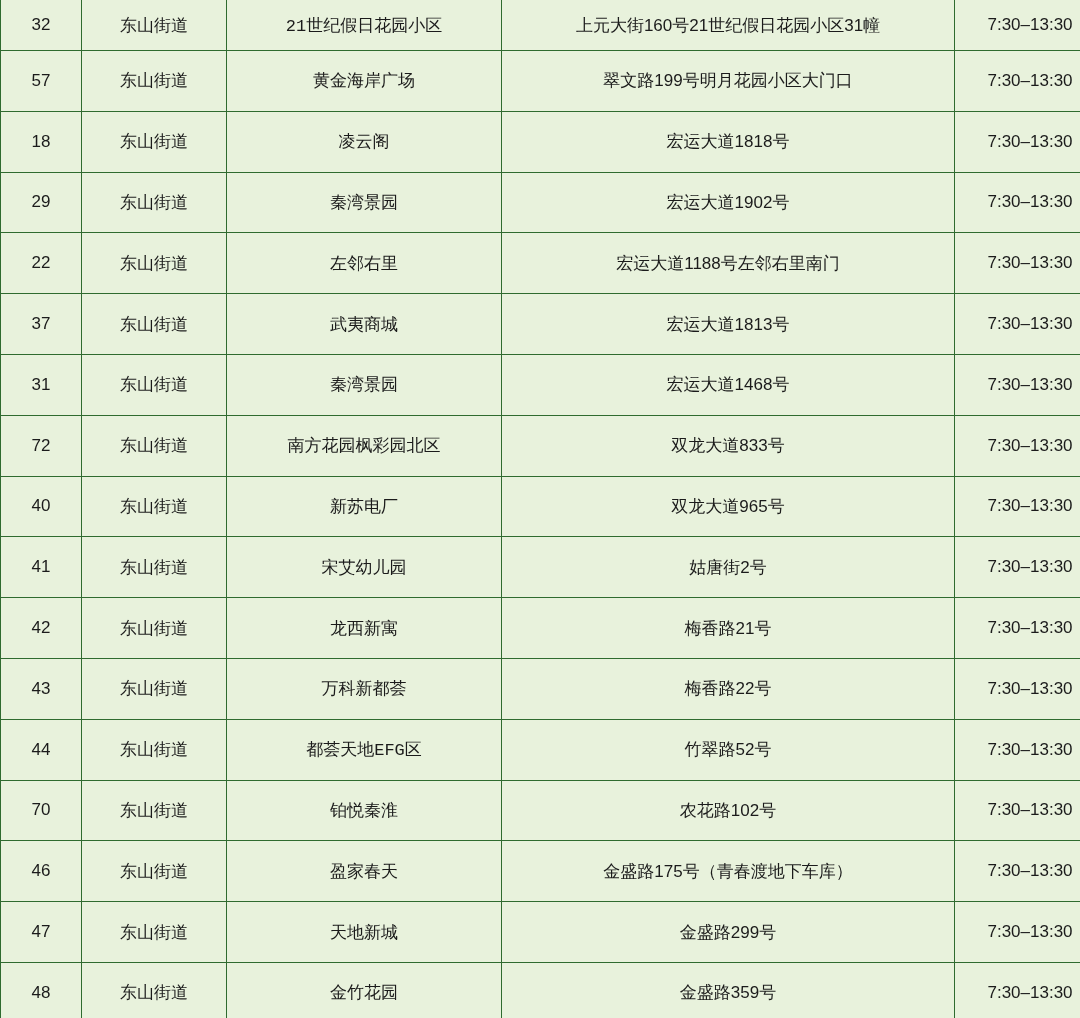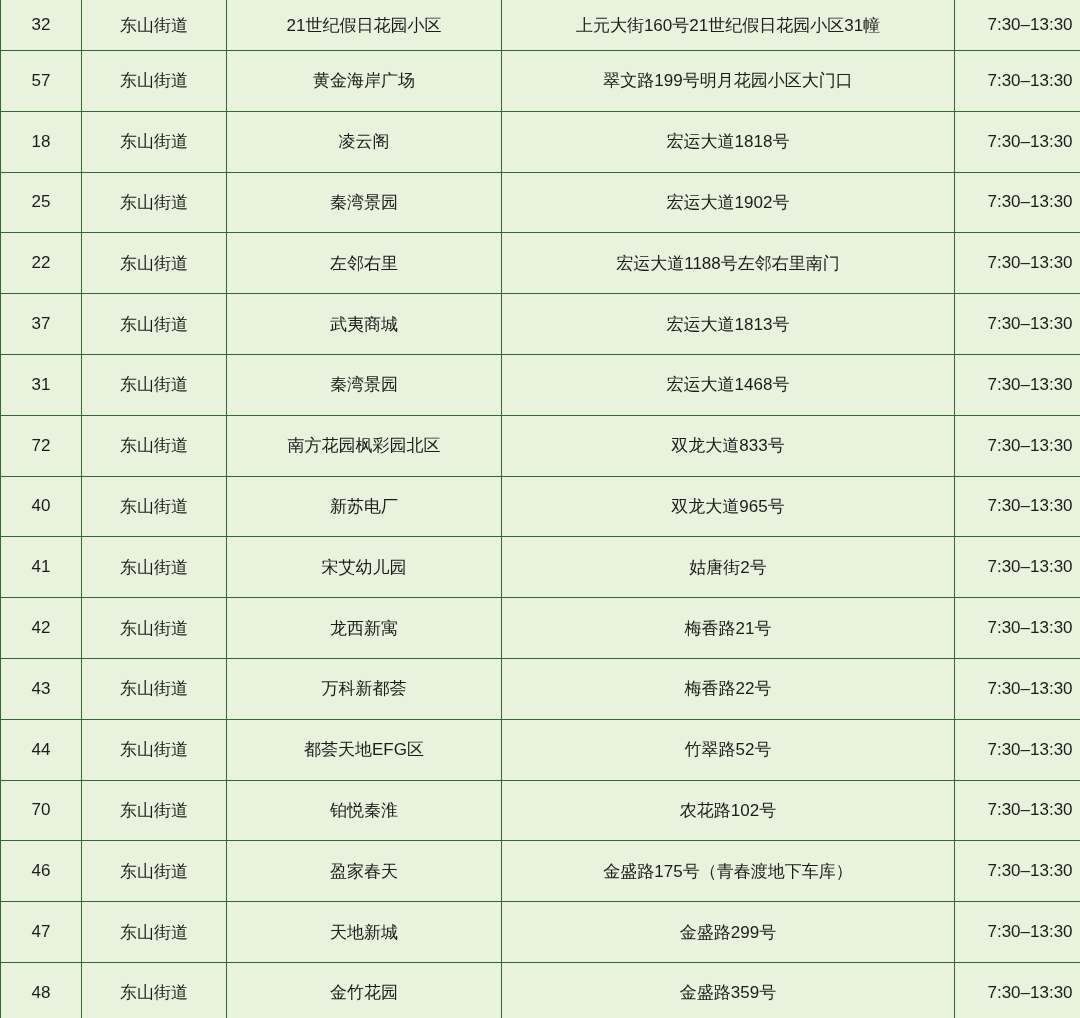--- a/index.html
+++ b/index.html
@@ -27,21 +27,21 @@
     text-align: center;
     vertical-align: middle;
     height: 59.8px;
     padding: 0 2px;
     white-space: nowrap;
     overflow: hidden;
     font-weight: 500;
   }
   td.c-index { width: 76px; }
   td.c-street { width: 140px; }
-  td.c-site { width: 270px; }
+  td.c-site { width: 270px; font-family: Liberation Mono, monospace; }
   td.c-addr { width: 448px; }
   td.c-time { width: 146px; font-size: 16px; }
   
   tr.first-row td { height: 50px; border-top: none; }
 </style>
 </head>
 <body>
 
 <table class="sched">
   <tbody>
@@ -60,21 +60,21 @@
         <td class="c-time">7:30–13:30</td>
       </tr>
       <tr>
         <td class="c-index">18</td>
         <td class="c-street">东山街道</td>
         <td class="c-site">凌云阁</td>
         <td class="c-addr">宏运大道1818号</td>
         <td class="c-time">7:30–13:30</td>
       </tr>
       <tr>
-        <td class="c-index">25</td>
+        <td class="c-index">29</td>
         <td class="c-street">东山街道</td>
         <td class="c-site">秦湾景园</td>
         <td class="c-addr">宏运大道1902号</td>
         <td class="c-time">7:30–13:30</td>
       </tr>
       <tr>
         <td class="c-index">22</td>
         <td class="c-street">东山街道</td>
         <td class="c-site">左邻右里</td>
         <td class="c-addr">宏运大道1188号左邻右里南门</td>

